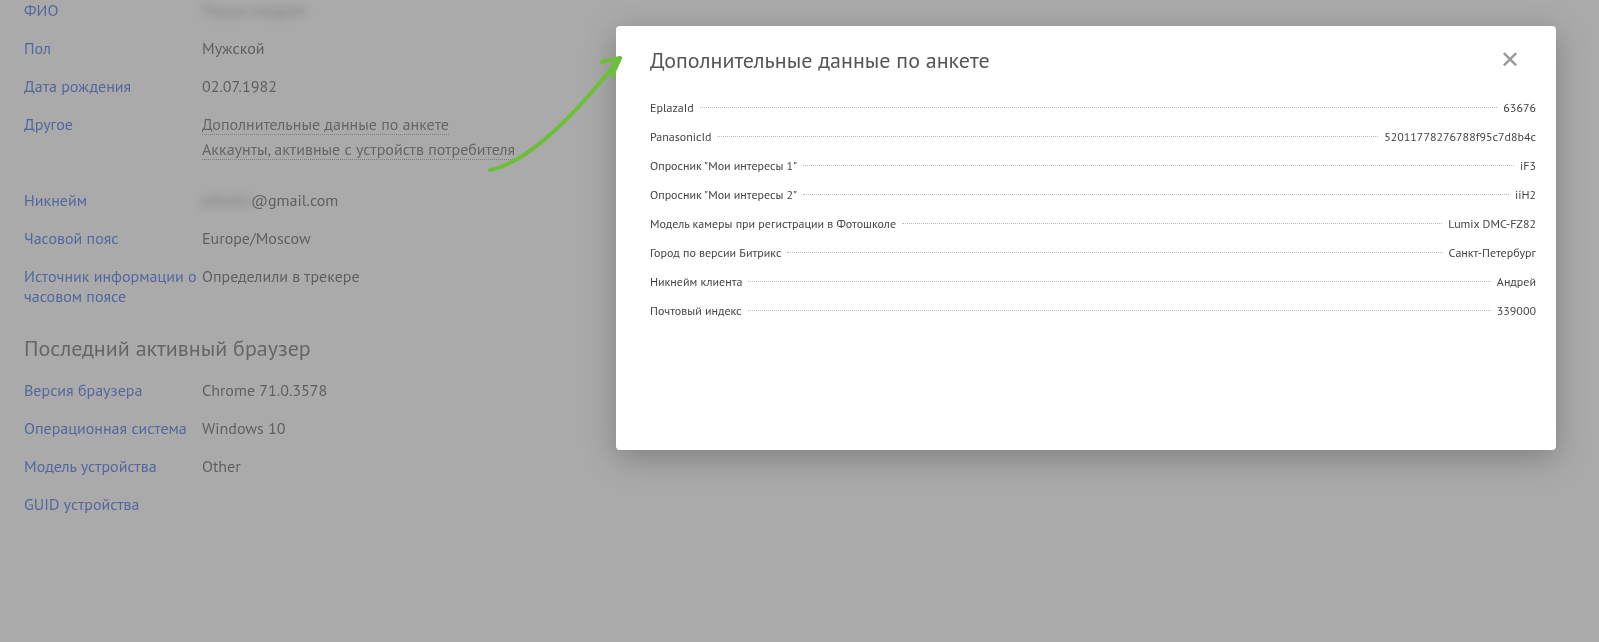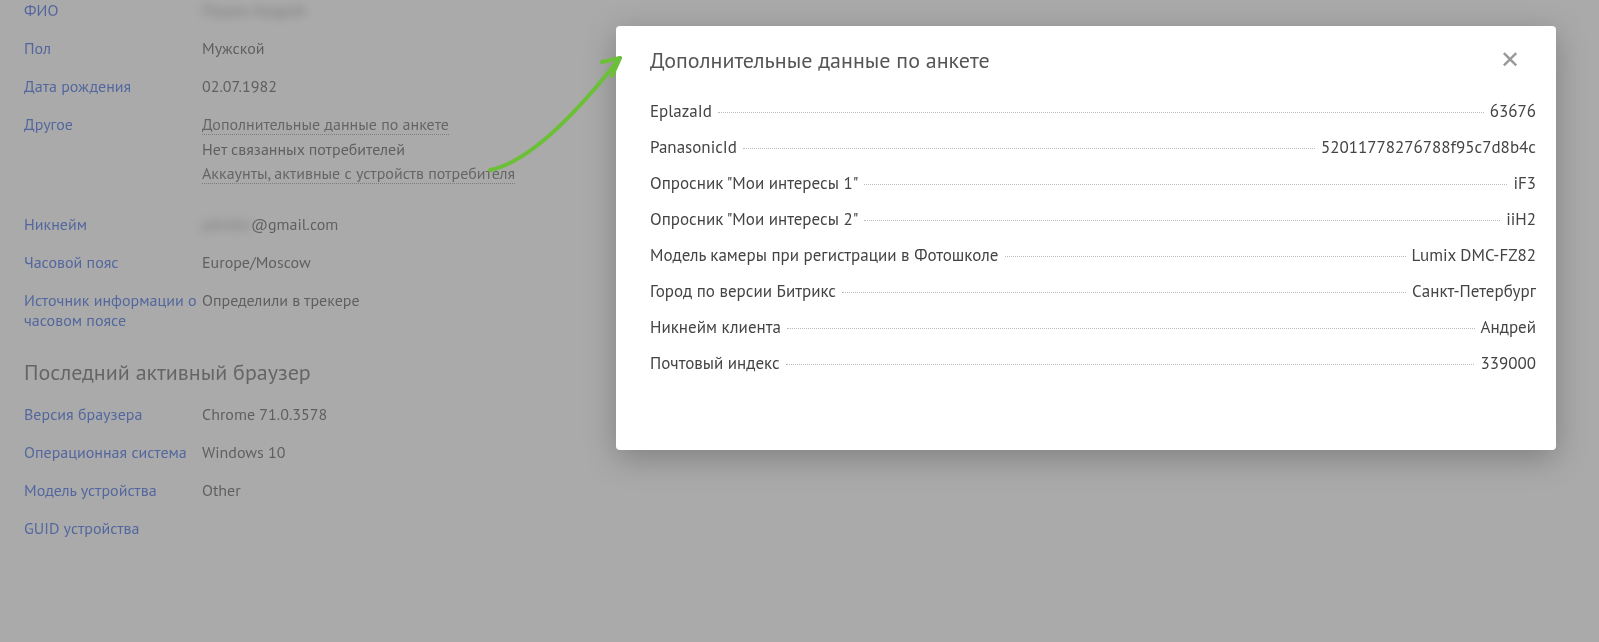--- a/index.html
+++ b/index.html
@@ -92,21 +92,21 @@
       overflow-y: scroll;
       padding: 8px 20px 8px 34px;
     }
     .modal-body::-webkit-scrollbar { width: 17px; }
     .modal-body::-webkit-scrollbar-track { background: #f0f0f0; }
     .modal-body::-webkit-scrollbar-thumb { background: #c0c0c0; border: 4px solid #f0f0f0; border-radius: 8px; }
     .data-row {
       display: flex;
       align-items: baseline;
       margin-bottom: 14px;
-      font-size: 17px;
+      font-size: 12px;
       color: #444;
     }
     .data-key { white-space: nowrap; }
     .data-dots {
       flex: 1;
       border-bottom: 1px dotted #bbb;
       margin: 0 6px;
       position: relative;
       top: -4px;
     }
@@ -137,21 +137,20 @@
   </div>
   <div class="field-row">
     <div class="field-label">Дата рождения</div>
     <div class="field-value">02.07.1982</div>
   </div>
 
   <div class="field-row">
     <div class="field-label">Другое</div>
     <div class="field-value other-block">
       <div class="row"><span class="link">Дополнительные данные по анкете</span></div>
-      <div class="row">Нет связанных потребителей</div>
       <div class="row"><span class="link">Аккаунты, активные с устройств потребителя</span></div>
     </div>
   </div>
 
   <div style="height:8px"></div>
 
   <div class="field-row">
     <div class="field-label">Никнейм</div>
     <div class="field-value">
       <span class="blurred">pAndre</span><span>@gmail.com</span>

